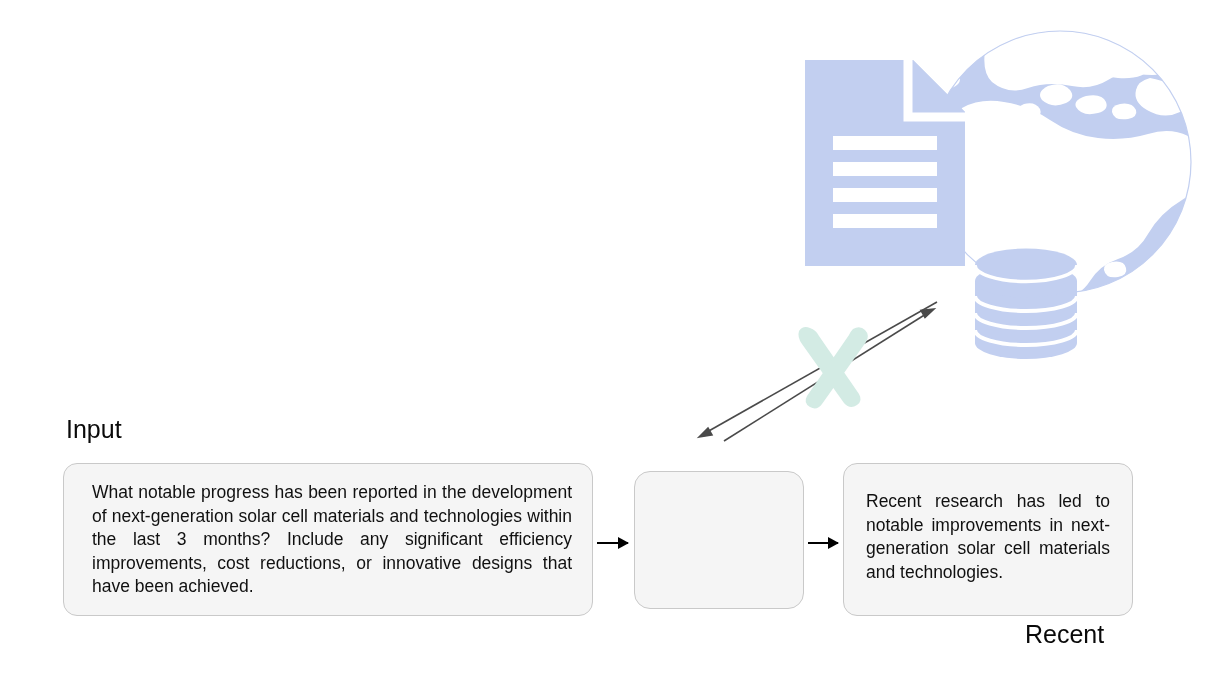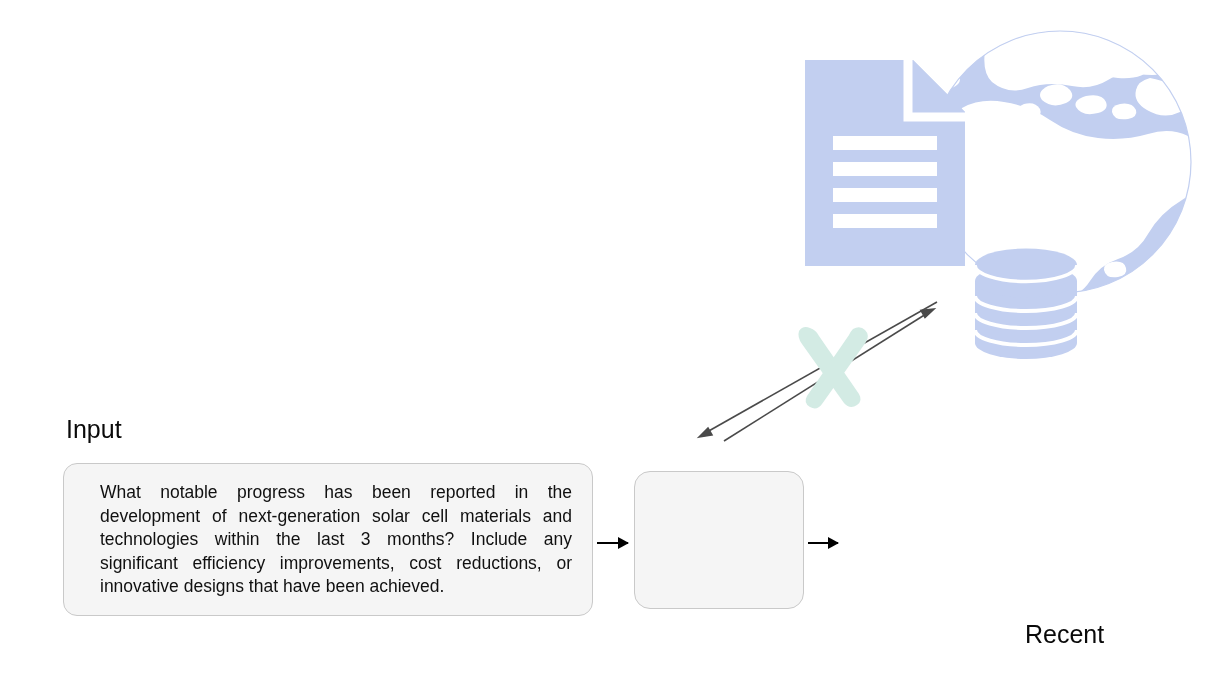--- a/index.html
+++ b/index.html
@@ -42,21 +42,21 @@
     border: 1px solid #c9c9c9;
     border-radius: 14px;
     box-sizing: border-box;
   }
 
   #input-box {
     left: 63px;
     top: 463px;
     width: 530px;
     height: 153px;
-    padding: 17px 20px 0 36px;
+    padding: 17px 20px 0 28px;
   }
   #output-box {
     left: 843px;
     top: 463px;
     width: 290px;
     height: 153px;
     padding: 26px 22px 0 22px;
   }
   #model-box {
     left: 634px;
@@ -199,16 +199,19 @@
   </div>
 
   <div class="connector" id="connector-input-model"></div>
 
   <div class="rbox" id="model-box">
     
   </div>
 
   <div class="connector" id="connector-model-output"></div>
 
+  <div class="rbox" id="output-box">
+    <p class="box-text">Recent research has led to notable improvements in next-generation solar cell materials and technologies.</p>
+  </div>
 
   <div class="section-label" id="output-label">Recent</div>
 
 </div>
 
 </body></html>

